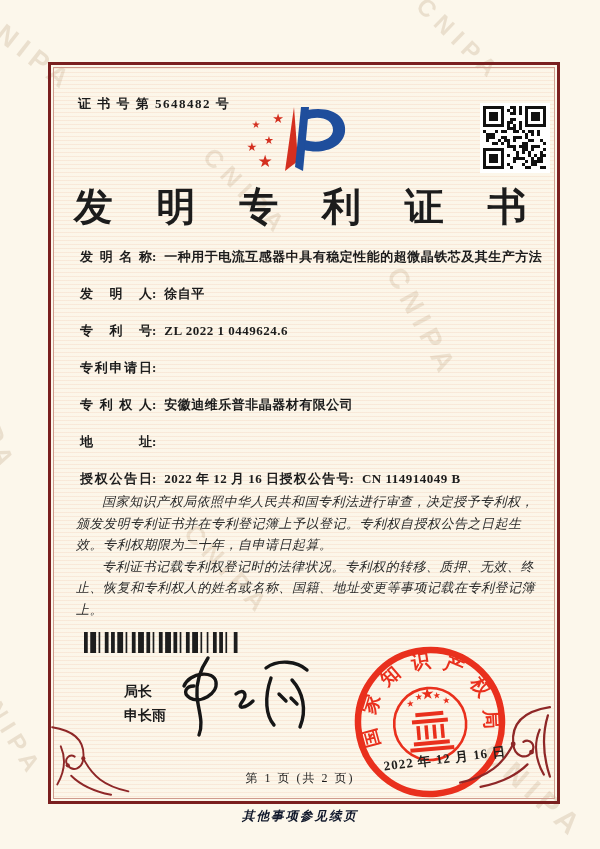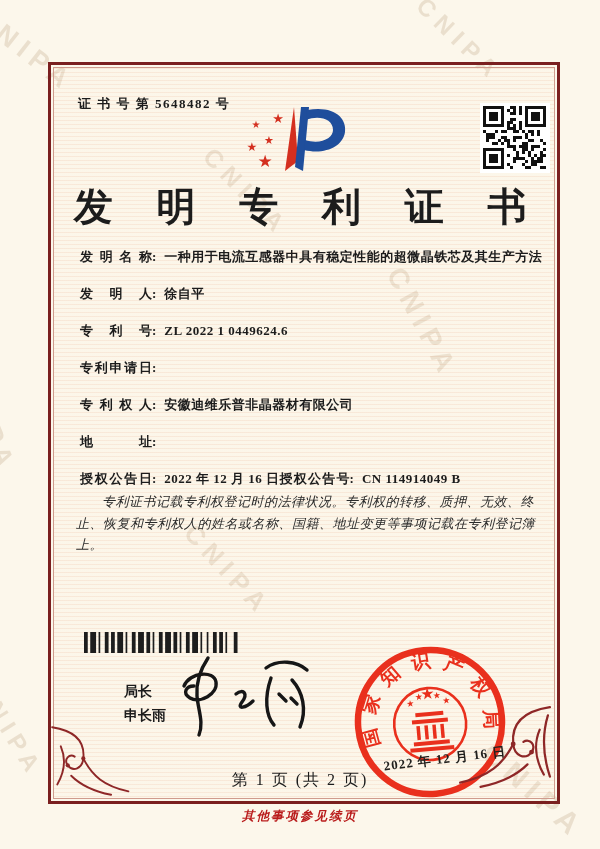--- a/index.html
+++ b/index.html
@@ -30,24 +30,24 @@
   .pair2 .flabel{width:70px;}
   .paras{position:absolute;left:76px;top:491px;width:470px;font-size:13px;line-height:21.5px;
          font-style:italic;font-weight:500;color:#2a2a2a;}
   .paras p{margin:0;text-indent:2em;letter-spacing:0.5px;}
   .barcode{position:absolute;left:84px;top:632px;}
   .signer{position:absolute;left:86px;top:680px;font-size:14px;font-weight:bold;line-height:24px;margin-left:38px;}
   .sig{position:absolute;left:170px;top:650px;z-index:5;}
   .seal{position:absolute;left:350px;top:642px;z-index:5;transform:rotate(-5deg);opacity:0.93;}
   .seal-date{position:absolute;left:363px;top:750px;width:164px;text-align:center;z-index:6;
              font-size:13px;font-weight:bold;color:#21201e;letter-spacing:1px;transform:rotate(-7deg);}
-  .page-ind{position:absolute;left:0;top:770px;width:100%;text-align:center;font-size:16px;
+  .page-ind{position:absolute;left:0;top:770px;width:100%;text-align:center;font-size:12px;
             letter-spacing:2px;z-index:3;}
   .cont-note{position:absolute;left:0;top:808px;width:100%;text-align:center;font-size:12.5px;
-             font-style:italic;font-weight:600;letter-spacing:2px;z-index:3;color:#b91c1c;}
+             font-style:italic;font-weight:600;letter-spacing:2px;z-index:3;color:#0f172a;}
   .orn{position:absolute;z-index:4;}
   .orn-bl{left:44px;top:722px;transform:scaleX(-1);}
   .orn-br{left:452px;top:698px;}
 </style>
 </head>
 <body>
 
 <div class="page">
 
   <div class="wm" style="left:-12px;top:2px;font-size:27px;transform:rotate(38deg);">CNIPA</div>
@@ -348,20 +348,21 @@
         <span class="fvalue">2022 年 12 月 16 日</span>
         <span class="pair2">
           <span class="flabel">授权公告号</span>
             <span class="fcolon">:</span>
           <span class="fvalue">CN 114914049 B</span>
         </span>
       </div>
     </div>
 
     <div class="paras">
+      <p>国家知识产权局依照中华人民共和国专利法进行审查，决定授予专利权，颁发发明专利证书并在专利登记簿上予以登记。专利权自授权公告之日起生效。专利权期限为二十年，自申请日起算。</p>
       <p>专利证书记载专利权登记时的法律状况。专利权的转移、质押、无效、终止、恢复和专利权人的姓名或名称、国籍、地址变更等事项记载在专利登记簿上。</p>
     </div>
 
     <svg id="barcode" class="barcode" width="156" height="21" viewBox="0 0 156 21">
         <rect x="0.00" y="0" width="3.76" height="21" fill="#1d1d1d"></rect>
         <rect x="6.24" y="0" width="5.84" height="21" fill="#1d1d1d"></rect>
         <rect x="14.56" y="0" width="1.68" height="21" fill="#1d1d1d"></rect>
         <rect x="20.80" y="0" width="3.76" height="21" fill="#1d1d1d"></rect>
         <rect x="27.04" y="0" width="3.76" height="21" fill="#1d1d1d"></rect>
         <rect x="33.28" y="0" width="5.84" height="21" fill="#1d1d1d"></rect>

